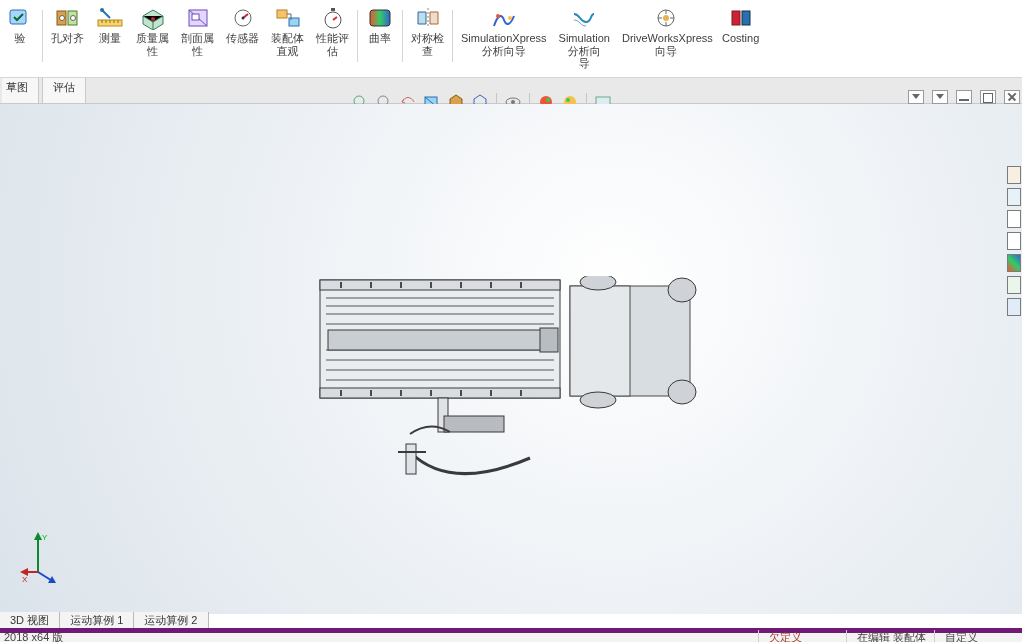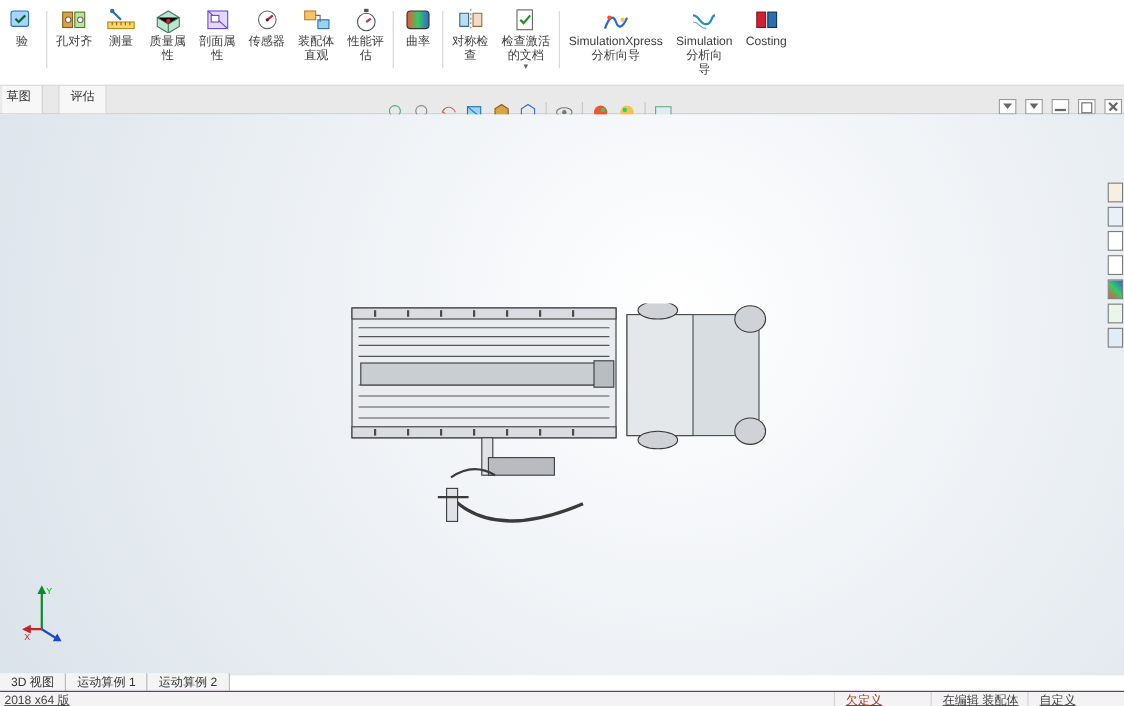--- a/index.html
+++ b/index.html
@@ -12,21 +12,21 @@
   .rgrp .lbl { font-size: 11px; color: #3e3e3e; text-align: center; line-height: 1.15; max-width: 88px; white-space: pre-line; }
   .rgrp.disabled .lbl { color: #9e9e9e; }
   .vsep { width: 1px; height: 52px; background: #d5d5d5; margin: 4px 2px 0 2px; align-self: flex-start; }
   .dd { font-size: 7px; color: #666; margin-top: 1px; }
 
   
   svg { display: block; }
 
   
   .tabstrip { height: 26px; background: #e9e9e9; border-bottom: 1px solid #c9c9c9; display: flex; align-items: flex-end; padding-left: 2px; }
-  .tab { background: #f7f7f7; border: 1px solid #c9c9c9; border-bottom: none; border-radius: 3px 3px 0 0; padding: 3px 10px 4px 10px; margin-right: 14px; font-size: 11px; cursor: pointer; height: 32px; display: flex; align-items: center; }
+  .tab { background: #f7f7f7; border: 1px solid #c9c9c9; border-bottom: none; border-radius: 3px 3px 0 0; padding: 3px 10px 4px 10px; margin-right: 3px; font-size: 11px; cursor: pointer; height: 32px; display: flex; align-items: center; }
   .tab.partial { border-left: none; border-radius: 0 3px 0 0; padding-left: 4px; }
 
   
   .hud { position: absolute; top: 88px; left: 350px; height: 28px; display: flex; align-items: center; gap: 4px; }
   .hud-btn { width: 20px; height: 20px; display: flex; align-items: center; justify-content: center; border-radius: 2px; cursor: pointer; position: relative; }
   .hud-sep { width: 1px; height: 18px; background: #c5c5c5; margin: 0 2px; }
   .hud-dd { font-size: 6px; color: #666; position: absolute; right: -6px; bottom: -1px; }
 
   
   .gfx { position: absolute; top: 104px; left: 0; right: 0; bottom: 28px; background:
@@ -50,21 +50,21 @@
   .winctl span.max::after{ content:""; display:block; margin:2px; height:8px; border:1px solid #666;}
   .winctl span.close{ position:relative;}
   .winctl span.close::before,.winctl span.close::after{content:"";position:absolute;left:2px;top:5px;width:10px;height:1.5px;background:#666;}
   .winctl span.close::before{transform:rotate(45deg);} .winctl span.close::after{transform:rotate(-45deg);}
 
   
   .btabs { position: absolute; left: 0; bottom: 12px; height: 18px; display: flex; align-items: center; font-size: 11px; }
   .btab { border: 1px solid #b9b9b9; border-top: none; background: #f4f4f4; padding: 1px 10px; margin-right: -1px; cursor: pointer; }
   .btab.first { border-left: none; }
   
-  .status { position: absolute; left: 0; right: 0; bottom: 0; height: 14px; background: #f3f3f3; border-top: 1px solid #701a75; display: flex; font-size: 11px; color: #444; text-decoration: underline; }
+  .status { position: absolute; left: 0; right: 0; bottom: 0; height: 14px; background: #f3f3f3; border-top: 5px solid #701a75; display: flex; align-items: center; font-size: 11px; color: #444; }
   .status .ver { padding-left: 4px; flex: 1; }
   .status .segs { display: flex; gap: 8px; padding-right: 8px; }
   .status .seg { border-left: 1px solid #cfcfcf; padding-left: 10px; min-width: 80px; }
   .status .seg.red { color: #a33c24; margin-left: 24px; }
 
   
   .model { position: absolute; left: 310px; top: 172px; width: 400px; height: 230px; }
 </style>
 </head>
 <body>
@@ -158,47 +158,47 @@
   <div class="vsep"></div>
   <div class="rgrp">
     <svg class="ic" viewBox="0 0 28 24">
         <path d="M14 2v20" stroke="#888" stroke-dasharray="2 2"></path>
         <path d="M4 6h8v12H4z" fill="#bde" stroke="#369"></path>
         <path d="M16 6h8v12h-8z" fill="#edc" stroke="#a63"></path>
       </svg>
     <span class="lbl">对称检
 查</span>
   </div>
-  <div class="rgrp">
-    <svg class="ic" viewBox="0 0 28 24">
-        <rect x="6" y="3" width="14" height="18" fill="#fff" stroke="#666"></rect>
-        <path d="M9 12l3 3 6-7" stroke="#2a8a2a" stroke-width="2" fill="none"></path>
-      </svg>
-    <span class="lbl">检查激活
-的文档</span>
-    <span class="dd">▼</span>
-  </div>
   <div class="vsep"></div>
   <div class="rgrp">
     <svg class="ic" viewBox="0 0 28 24">
         <path d="M4 20c4-12 8-12 10-6s6 6 10-4" stroke="#36c" fill="none" stroke-width="2"></path>
         <circle cx="8" cy="10" r="2" fill="#e53"></circle>
         <circle cx="20" cy="12" r="2" fill="#f6c24d"></circle>
       </svg>
     <span class="lbl">SimulationXpress
 分析向导</span>
   </div>
   <div class="rgrp">
     <svg class="ic" viewBox="0 0 28 24">
         <path d="M4 8c6 0 6 8 12 8s4-8 8-8" stroke="#2a8ab8" fill="none" stroke-width="2"></path>
         <path d="M4 14c6 0 6 6 12 6" stroke="#6ab" fill="none"></path>
       </svg>
     <span class="lbl">Simulation
 分析向
 导</span>
+  </div>
+  <div class="rgrp">
+    <svg class="ic" viewBox="0 0 28 24">
+        <circle cx="14" cy="12" r="8" fill="none" stroke="#666"></circle>
+        <path d="M14 4v4M14 16v4M6 12h4M18 12h4" stroke="#666"></path>
+        <circle cx="14" cy="12" r="3" fill="#e6b34d"></circle>
+      </svg>
+    <span class="lbl">DriveWorksXpress
+向导</span>
   </div>
   <div class="rgrp">
     <svg class="ic" viewBox="0 0 28 24">
         <rect x="5" y="5" width="8" height="14" fill="#c23" stroke="#801818"></rect>
         <rect x="15" y="5" width="8" height="14" fill="#2a6fb0" stroke="#134"></rect>
       </svg>
     <span class="lbl">Costing</span>
   </div>
 </div>
 

